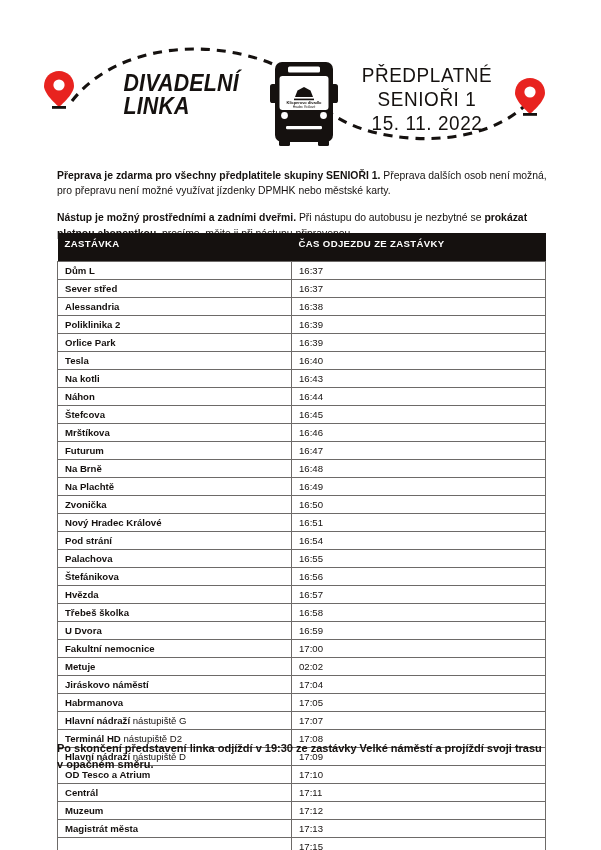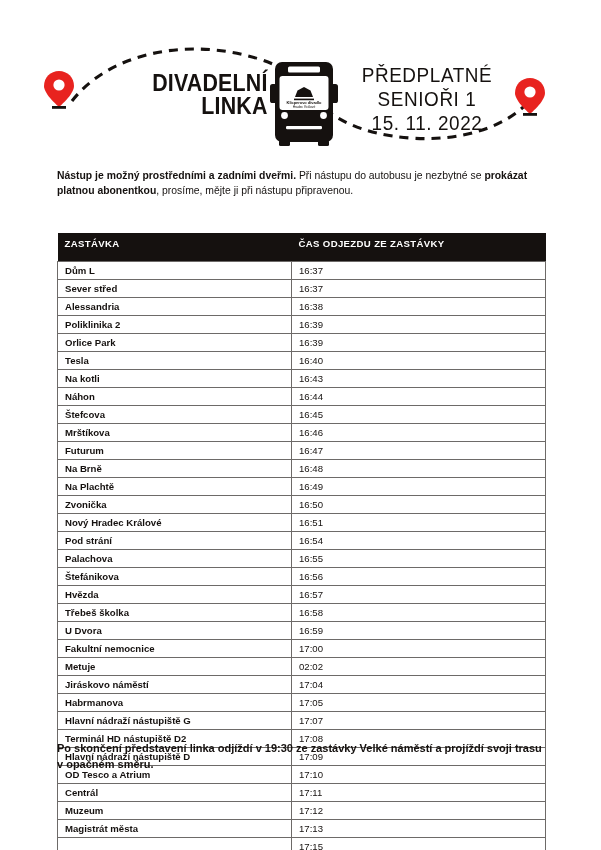--- a/index.html
+++ b/index.html
@@ -25,22 +25,23 @@
   .header-svg {
     position: absolute;
     left: 0;
     top: 0;
   }
   .title-block {
     position: absolute;
     left: 118px;
     top: 72px;
     width: 155px;
-    text-align: right;
+    text-align: left;
     line-height: 1.02;
+    font-style: italic;
   }
   .title-line {
     display: block;
     font-size: 23px;
     font-weight: 900;
     letter-spacing: 0.2px;
     color: #15110f;
     transform: scaleX(0.93);
   }
   .subtitle-block {
@@ -105,21 +106,21 @@
     padding: 3px 7px 3px 7px;
     height: 17px;
     box-sizing: border-box;
     vertical-align: middle;
     color: #15110f;
   }
   .schedule tbody td.stop {
     font-weight: bold;
   }
   .schedule tbody td.stop .suffix {
-    font-weight: bold;
+    font-weight: normal;
   }
   .schedule tbody td.time {
     font-weight: normal;
   }
   .schedule tbody tr.tall td {
     height: 31px;
     vertical-align: top;
     padding-top: 3px;
   }
   .schedule tbody tr.tall td.time { vertical-align: top; }
@@ -192,20 +193,23 @@
   </div>
 
   <div class="subtitle-block">
     <span class="subtitle-line">PŘEDPLATNÉ</span>
     <span class="subtitle-line">SENIOŘI 1</span>
     <span class="subtitle-line">15. 11. 2022</span>
   </div>
 </div>
 
 <div class="intro">
+  <p>
+    <span class="b">Přeprava je zdarma pro všechny předplatitele skupiny SENIOŘI 1.</span><span> Přeprava dalších osob není možná, pro přepravu není možné využívat jízdenky DPMHK nebo městské karty.</span>
+  </p>
   <p>
     <span class="b">Nástup je možný prostředními a zadními dveřmi.</span><span> Při nástupu do autobusu je nezbytné se </span><span class="b">prokázat platnou abonentkou</span><span>, prosíme, mějte ji při nástupu připravenou.</span>
   </p>
 </div>
 
 <table class="schedule">
   <colgroup>
     <col class="c-stop">
     <col class="c-time">
   </colgroup>

